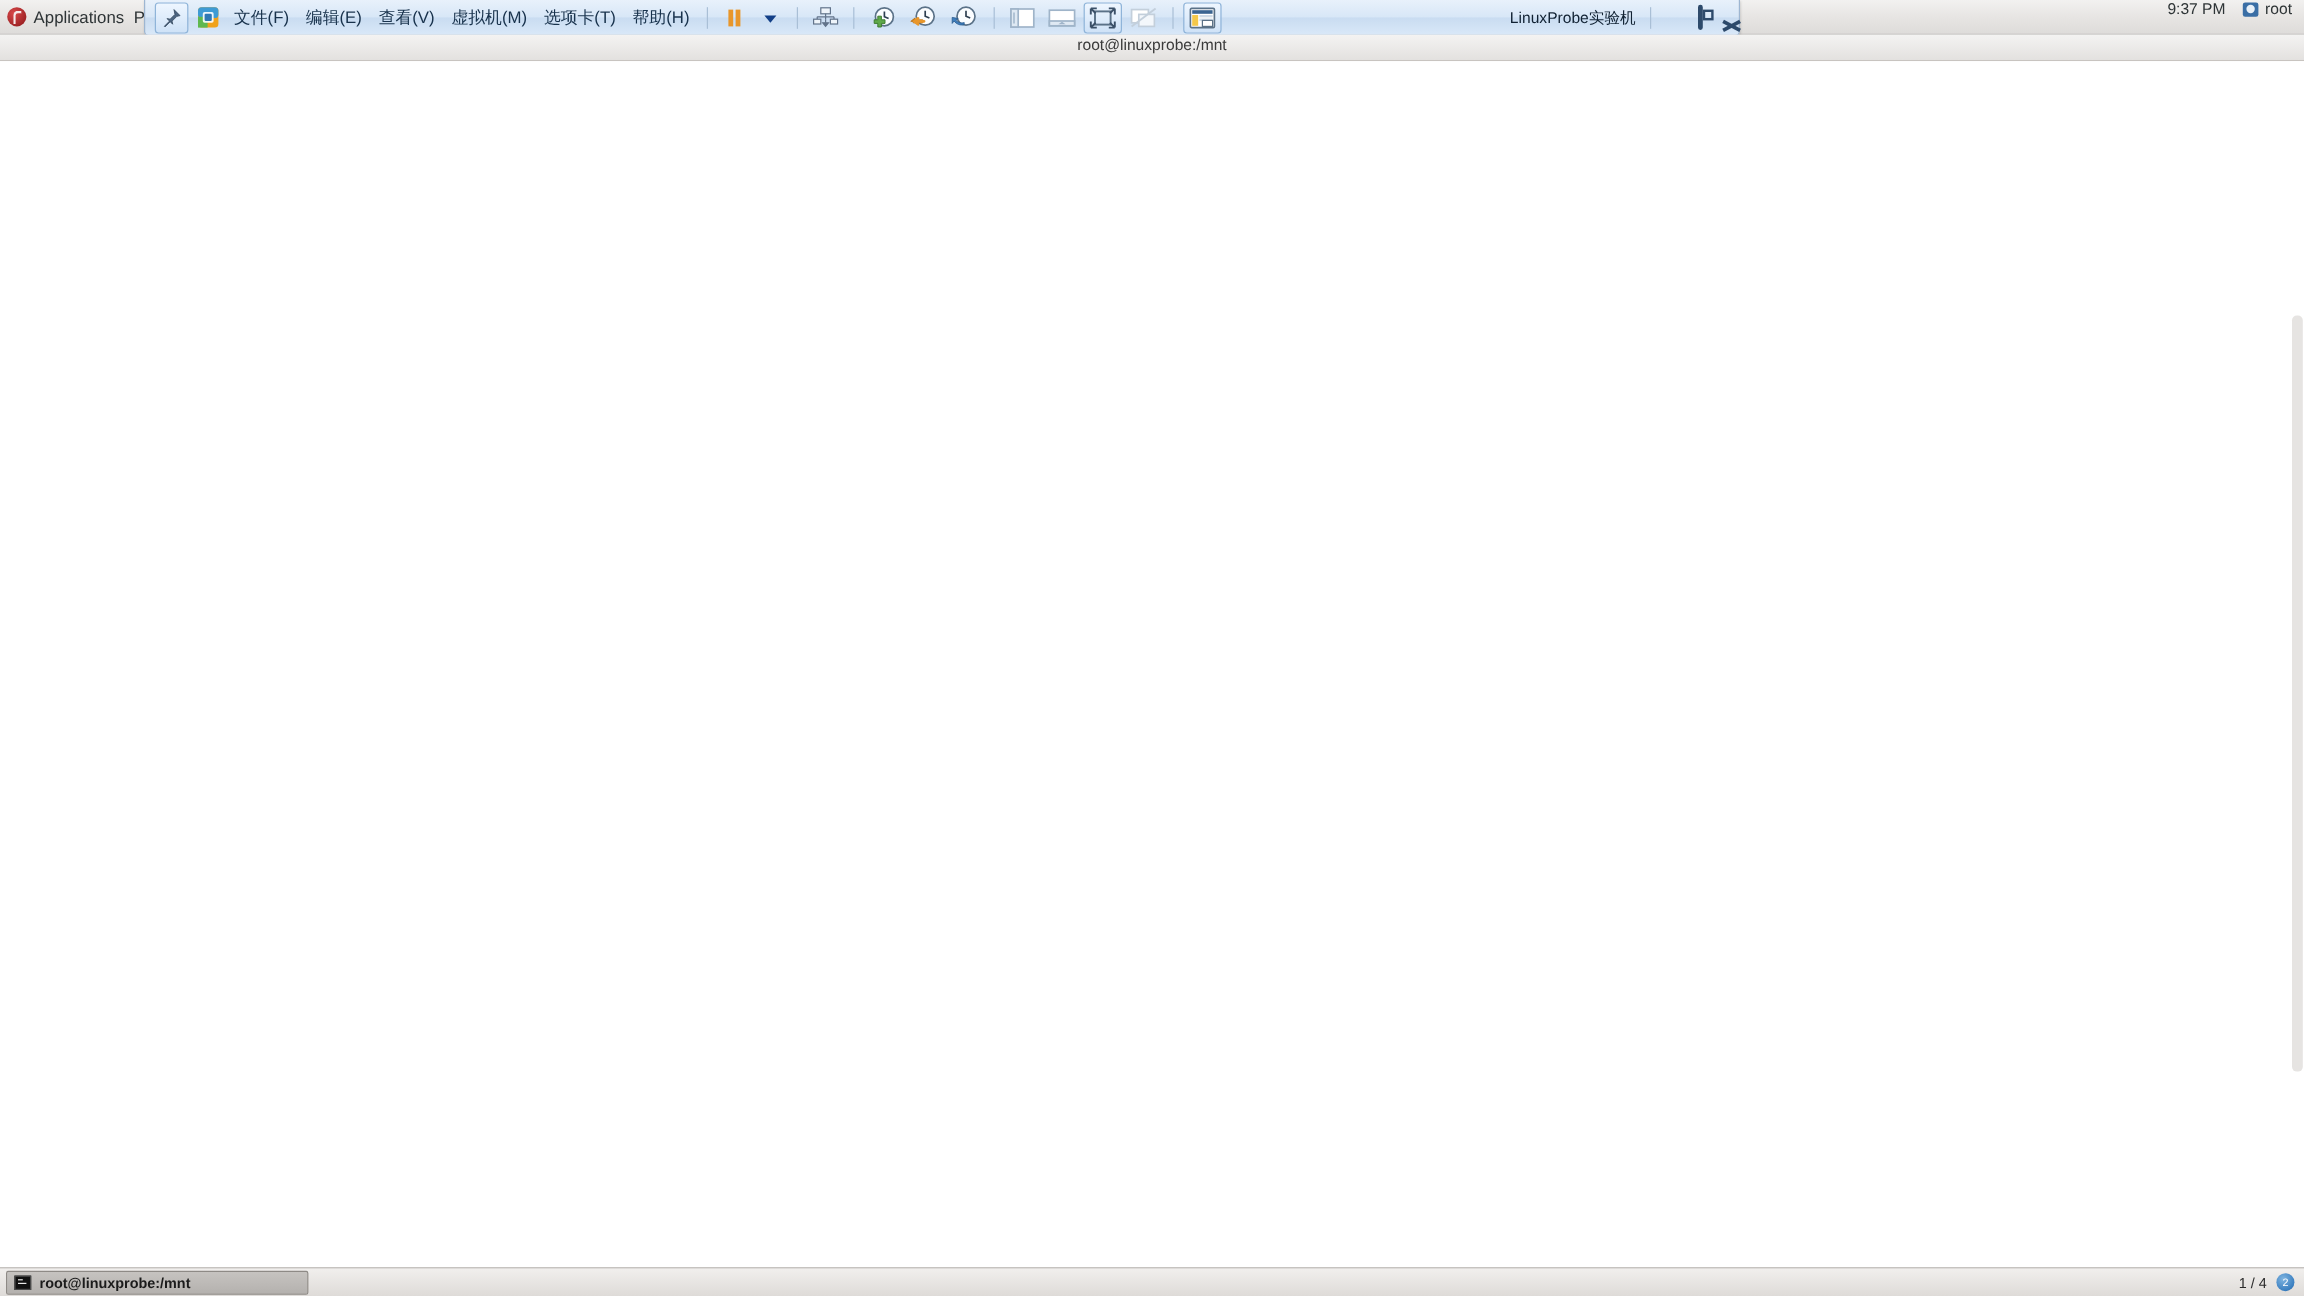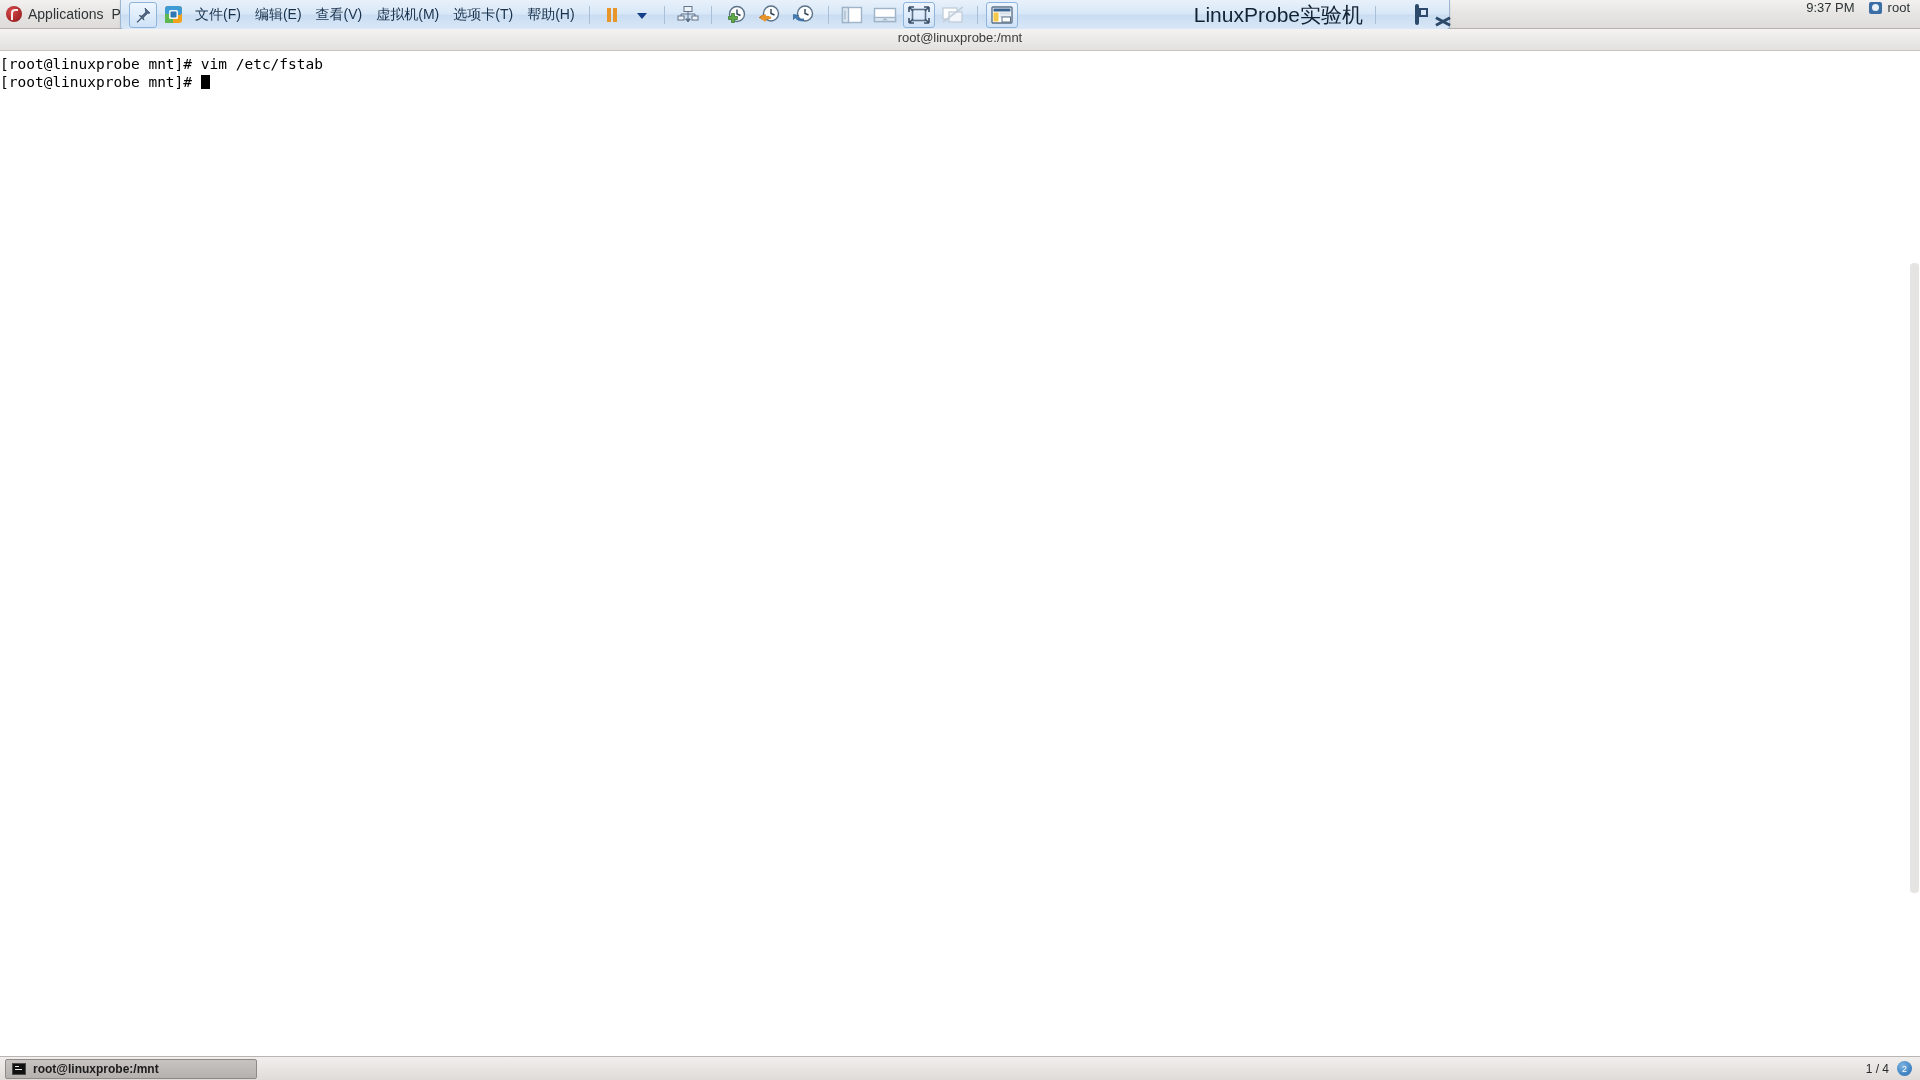--- a/index.html
+++ b/index.html
@@ -59,21 +59,21 @@
   }
   .vm-btn.active{
     background:linear-gradient(to bottom,#eef6ff,#cfe2f7);
     border:1px solid #8fb4d9;
   }
   .vm-menu{
     font-size:14px; color:#18324c; padding:2px 7px; white-space:nowrap;
   }
   .vm-sep{ width:1px; height:18px; background:#a9bfd6; margin:0 7px; }
   .vm-title{
-    font-size:21px; color:#123; margin-left:auto; padding-right:2px; white-space:nowrap;
+    font-size:13px; color:#123; margin-left:auto; padding-right:2px; white-space:nowrap;
   }
   .vm-winbtns{ display:flex; align-items:center; gap:16px; padding:0 14px 0 16px; }
   .vmw-min{ width:14px; height:3px; background:#2d4a6b; margin-top:7px; }
   .vmw-restore{ width:13px; height:13px; border:2px solid #2d4a6b; border-radius:2px; position:relative;}
   .vmw-restore:after{ content:""; position:absolute; left:2px; top:2px; width:5px;height:5px;border:2px solid #2d4a6b;}
   .vmw-close{ position:relative; width:15px; height:13px; }
   .vmw-close:before,.vmw-close:after{
     content:""; position:absolute; left:0; top:5px; width:16px; height:3px; background:#2d4a6b;
   }
   .vmw-close:before{ transform:rotate(28deg); }
@@ -323,22 +323,20 @@
 </div>
 
 <div id="term-window">
 
   <div id="term-titlebar">
     <div id="term-title">root@linuxprobe:/mnt</div>
   </div>
 
 
   <div id="term-body">
-    <div id="term-text"><span>[root@linuxprobe mnt]# vim /etc/fstab</span>
-<span>[root@linuxprobe mnt]# </span><span class="cursor"></span></div>
 
 
     <div id="term-scrollbar">
       <div id="term-scroll-thumb"></div>
     </div>
   </div>
 
 </div>
 
 <div id="taskbar">

